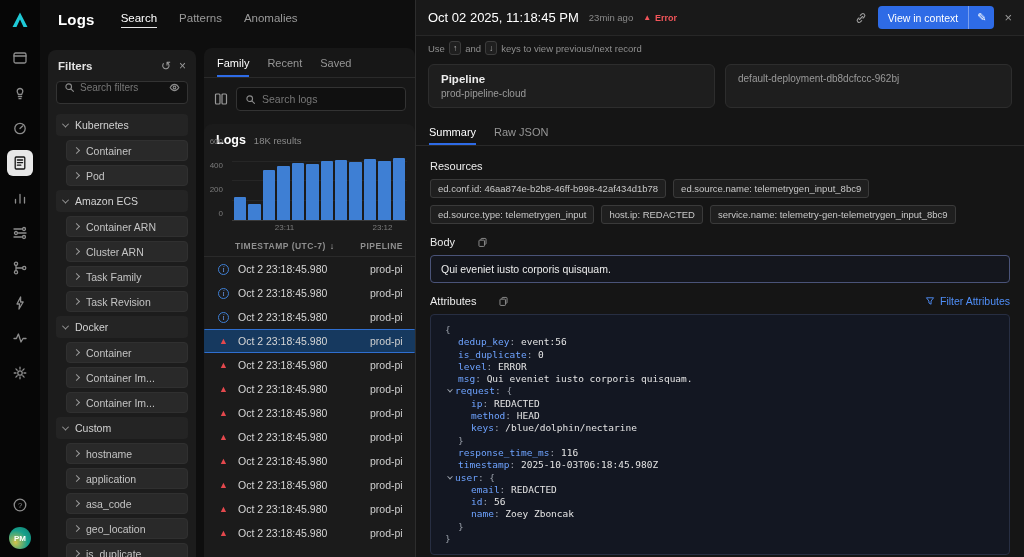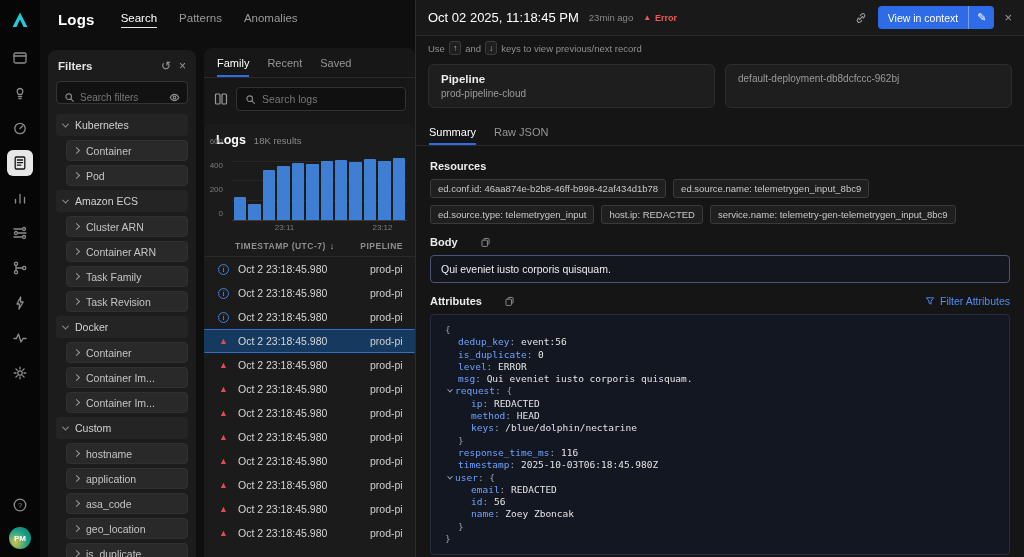--- a/index.html
+++ b/index.html
@@ -20,21 +20,21 @@
   .topbar h1{font-size:15px;font-weight:bold;color:#fff;letter-spacing:.2px}
   .topnav{display:flex;gap:22px;margin-top:2px}
   .nav-item{font-size:11.5px;color:#9a9a9a;cursor:pointer;padding-bottom:3px}
   .nav-item.active{color:#fff;border-bottom:1.5px solid #e5e5e5}
 
   
   .filters{position:absolute;left:48px;top:50px;width:148px;bottom:0;background:#1c1c1c;border-radius:8px 8px 0 0;padding:10px 8px;overflow:hidden}
   .filters-head{display:flex;align-items:flex-end;gap:8px;margin-bottom:9px;padding:0 2px}
   .filters-title{font-size:11.5px;font-weight:bold;color:#e3e3e3;flex:1}
   .ficon{color:#9a9a9a;font-size:12px;cursor:pointer;line-height:1}
-  .fsearch{display:flex;align-items:flex-end;gap:5px;background:#121212;border:1px solid #333;border-radius:4px;height:23px;padding:0 7px;margin-bottom:10px}
+  .fsearch{display:flex;align-items:flex-start;gap:5px;background:#121212;border:1px solid #333;border-radius:4px;height:23px;padding:0 7px;margin-bottom:10px}
   .fsearch input{flex:1;min-width:0;background:transparent;border:none;outline:none;color:#bbb;font-size:10px;font-family:"Liberation Sans",sans-serif}
   .fsearch input::placeholder{color:#777}
   .fsearch svg{width:11px;height:11px;stroke:#8a8a8a;fill:none;stroke-width:1.4;stroke-linecap:round;flex:none}
   .tree{display:flex;flex-direction:column;gap:4px}
   .group-row{display:flex;align-items:center;gap:7px;background:#242424;border-radius:4px;padding:0 7px;height:22px;font-size:10.5px;color:#d2d2d2;cursor:pointer}
   .child-row{margin-left:10px;display:flex;align-items:center;gap:7px;background:#292929;border:1px solid #303030;border-radius:4px;padding:0 7px;height:21px;font-size:10.5px;color:#c4c4c4;cursor:pointer}
   .chv{width:5px;height:5px;border-right:1.5px solid #9a9a9a;border-bottom:1.5px solid #9a9a9a;display:inline-block;flex:none}
   .chv.down{transform:rotate(45deg) translate(-1px,-1px)}
   .chv.right{transform:rotate(-45deg)}
 
@@ -91,21 +91,21 @@
   .ctxbtn .pen{padding:0 8px;font-size:11px}
   .dhint{display:flex;align-items:center;gap:4px;padding:5px 12px;font-size:9.5px;color:#8f8f8f;flex:none}
   .keycap{border:1px solid #3c3c3c;border-radius:3px;background:#1f1f1f;padding:0 3px;font-size:8.5px;color:#b5b5b5;line-height:12px}
   .cards{display:flex;gap:10px;padding:4px 12px 10px;flex:none}
   .card{flex:1;background:#1e1e1e;border:1px solid #2d2d2d;border-radius:6px;padding:8px 12px;cursor:pointer}
   .card-title{font-size:11.5px;font-weight:bold;color:#ececec;margin-bottom:3px}
   .card-value{font-size:10px;color:#9a9a9a}
   .dtabs{display:flex;gap:18px;padding:0 13px;height:28px;border-bottom:1px solid #292929;flex:none}
   .dbody{flex:1;padding:8px 14px;overflow:hidden}
   .sec-label-row{display:flex;align-items:center;gap:6px;margin:6px 0 7px}
-  .sec-label{font-size:11px;font-weight:bold;color:#ececec}
+  .sec-label{font-size:11px;font-weight:normal;color:#ececec}
   .copy-icon{color:#8f8f8f;cursor:pointer;display:flex}
   .copy-icon svg{width:11px;height:11px;stroke:currentColor;fill:none;stroke-width:1.2}
   .chips{display:flex;flex-wrap:wrap;gap:7px}
   .chip{background:#1f1f1f;border:1px solid #3a3a3a;border-radius:3px;padding:3px 7px;font-size:9.5px;color:#c9c9c9;white-space:nowrap;cursor:pointer}
   .body-box{border:1px solid #4a5378;background:#14161d;border-radius:4px;padding:7px 10px;font-size:10.5px;color:#ececec;cursor:text}
   .attr-row{display:flex;align-items:center;gap:22px;margin:12px 0 7px}
   .filter-attrs{margin-left:auto;display:flex;align-items:center;gap:5px;color:#4f8ef7;font-size:10.5px;cursor:pointer}
   .filter-attrs svg{width:10px;height:10px;stroke:currentColor;fill:none;stroke-width:1.3;stroke-linejoin:round}
   .codeblock{background:#131722;border:1px solid #272e42;border-radius:4px;padding:9px 14px;font-family:"DejaVu Sans Mono",monospace;font-size:9.5px;line-height:12.3px;overflow:hidden}
   .code-line{white-space:pre}
@@ -236,25 +236,25 @@
         <div class="child-row">
           <span class="chv right"></span>
           <span>Pod</span>
         </div>
         <div class="group-row">
           <span class="chv down"></span>
           <span>Amazon ECS</span>
         </div>
         <div class="child-row">
           <span class="chv right"></span>
+          <span>Container ARN</span>
+        </div>
+        <div class="child-row">
+          <span class="chv right"></span>
           <span>Cluster ARN</span>
-        </div>
-        <div class="child-row">
-          <span class="chv right"></span>
-          <span>Container ARN</span>
         </div>
         <div class="child-row">
           <span class="chv right"></span>
           <span>Task Family</span>
         </div>
         <div class="child-row">
           <span class="chv right"></span>
           <span>Task Revision</span>
         </div>
         <div class="group-row">

